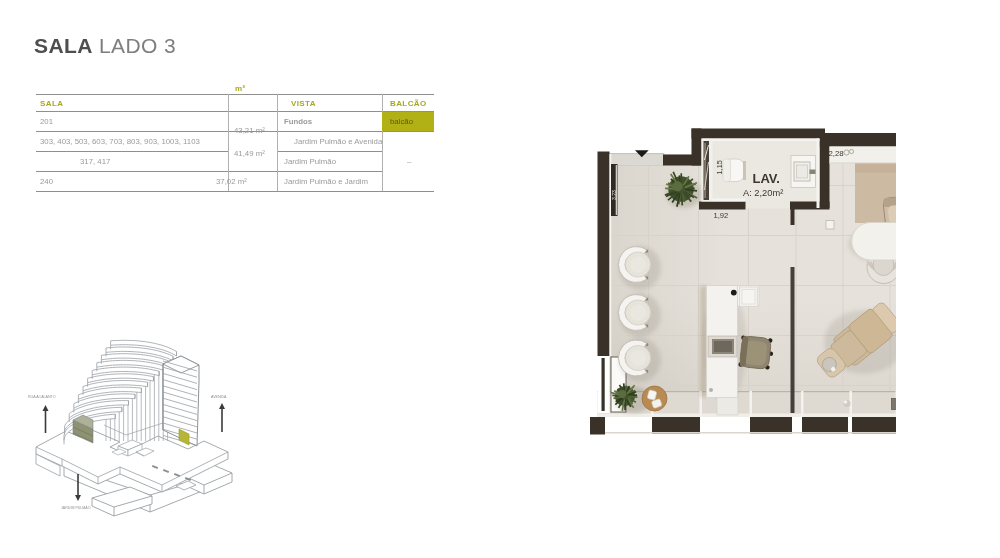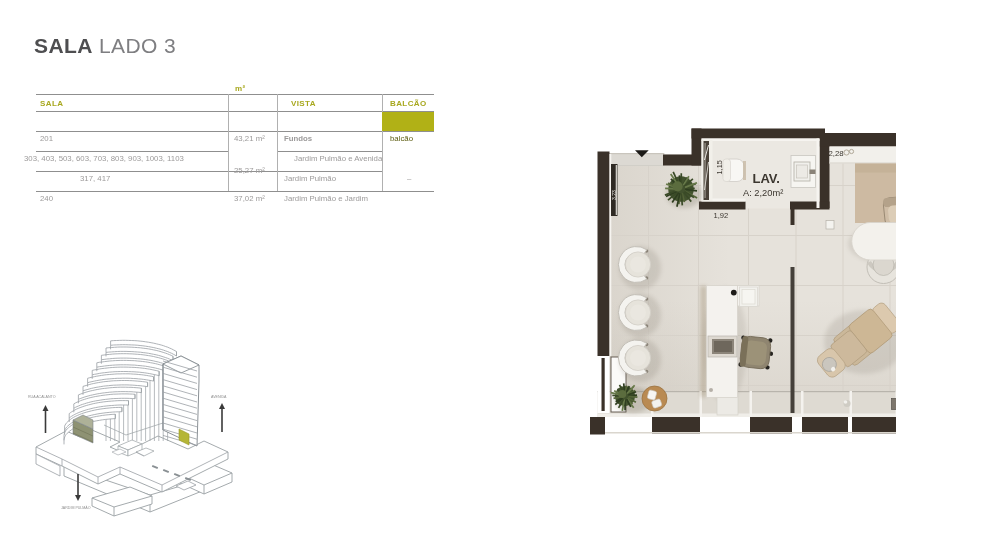--- a/index.html
+++ b/index.html
@@ -4,21 +4,21 @@
 <style>
   html,body{margin:0;padding:0;background:#ffffff;}
   #page{position:relative;width:896px;height:558px;overflow:hidden;
         font-family:"Liberation Sans",sans-serif;background:#ffffff;}
   .abs{position:absolute;}
   #title{left:34px;top:34px;font-size:21px;letter-spacing:0.4px;color:#7e7e81;}
   #title b{color:#4e4e50;font-weight:700;}
   .hline{position:absolute;height:1px;background:#8f8f8f;}
   .vline{position:absolute;width:1px;background:#b0b0b0;}
   .th{position:absolute;font-size:8px;font-weight:700;color:#a8a81f;letter-spacing:.4px;}
-  .td{position:absolute;font-size:7.8px;color:#9c9a9a;white-space:nowrap;margin-top:17px;}
+  .td{position:absolute;font-size:7.8px;color:#9c9a9a;white-space:nowrap;}
 </style>
 </head>
 <body>
 <div id="page">
   <div class="abs" id="title"><b>SALA</b> LADO 3</div>
 
   <div class="hline" style="left:36px;top:94px;width:398px;"></div>
   <div class="hline" style="left:36px;top:111px;width:398px;"></div>
   <div class="hline" style="left:36px;top:131px;width:398px;"></div>
   <div class="hline" style="left:36px;top:151px;width:192px;"></div>
@@ -28,30 +28,30 @@
   <div class="vline" style="left:228px;top:94px;height:97px;"></div>
   <div class="vline" style="left:277px;top:94px;height:97px;"></div>
   <div class="vline" style="left:382px;top:94px;height:97px;"></div>
   <div class="th" style="left:40px;top:99px;">SALA</div>
   <div class="th" style="left:235px;top:84px;">m²</div>
   <div class="th" style="left:284px;top:99px;margin-left:7px;">VISTA</div>
   <div class="th" style="left:390px;top:99px;">BALCÃO</div>
   <div class="abs" style="left:382px;top:112px;width:52px;height:19px;background:#b1b116;"></div>
   <div class="td" style="left:390px;top:117px;color:#5c5c10;">balcão</div>
   <div class="td" style="left:40px;top:117px;">201</div>
-  <div class="td" style="left:234px;top:117px;">43,21 m²</div>
+  <div class="td" style="left:234px;top:126px;">43,21 m²</div>
   <div class="td" style="left:284px;top:117px;font-weight:bold;">Fundos</div>
-  <div class="td" style="left:24px;top:137px;">303, 403, 503, 603, 703, 803, 903, 1003, 1103</div>
-  <div class="td" style="left:234px;top:149px;">25,27 m²</div>
+  <div class="td" style="left:40px;top:137px;">303, 403, 503, 603, 703, 803, 903, 1003, 1103</div>
+  <div class="td" style="left:234px;top:149px;">41,49 m²</div>
   <div class="td" style="left:294px;top:137px;">Jardim Pulmão e Avenida</div>
   <div class="td" style="left:407px;top:157px;">–</div>
   <div class="td" style="left:40px;top:157px;padding-left:40px;">317, 417</div>
   <div class="td" style="left:284px;top:157px;">Jardim Pulmão</div>
   <div class="td" style="left:40px;top:177px;">240</div>
-  <div class="td" style="left:234px;top:177px;">37,02 m²</div>
+  <div class="td" style="left:216px;top:177px;">37,02 m²</div>
   <div class="td" style="left:284px;top:177px;">Jardim Pulmão e Jardim</div>
 
   <svg class="abs" style="left:20px;top:330px;" width="245" height="228" viewBox="20 330 245 228">
     <g id="building">
 <polygon points="64,466 150,444 222,474 222,483 150,512 64,476" fill="#ffffff" stroke="#9aa0a4" stroke-width="0.9"></polygon>
 <polyline points="64,466 150,495 222,474" fill="none" stroke="#9aa0a4" stroke-width="0.9"></polyline>
 <line x1="150" y1="495" x2="150" y2="512" stroke="#9aa0a4" stroke-width="0.9"></line>
 <polygon points="204,461 232,473 232,482 204,494 180,483 180,474" fill="#ffffff" stroke="#9aa0a4" stroke-width="0.9"></polygon>
 <polyline points="180,474 204,485 232,473" fill="none" stroke="#9aa0a4" stroke-width="0.9"></polyline>
 <line x1="204" y1="485" x2="204" y2="494" stroke="#9aa0a4" stroke-width="0.9"></line>

